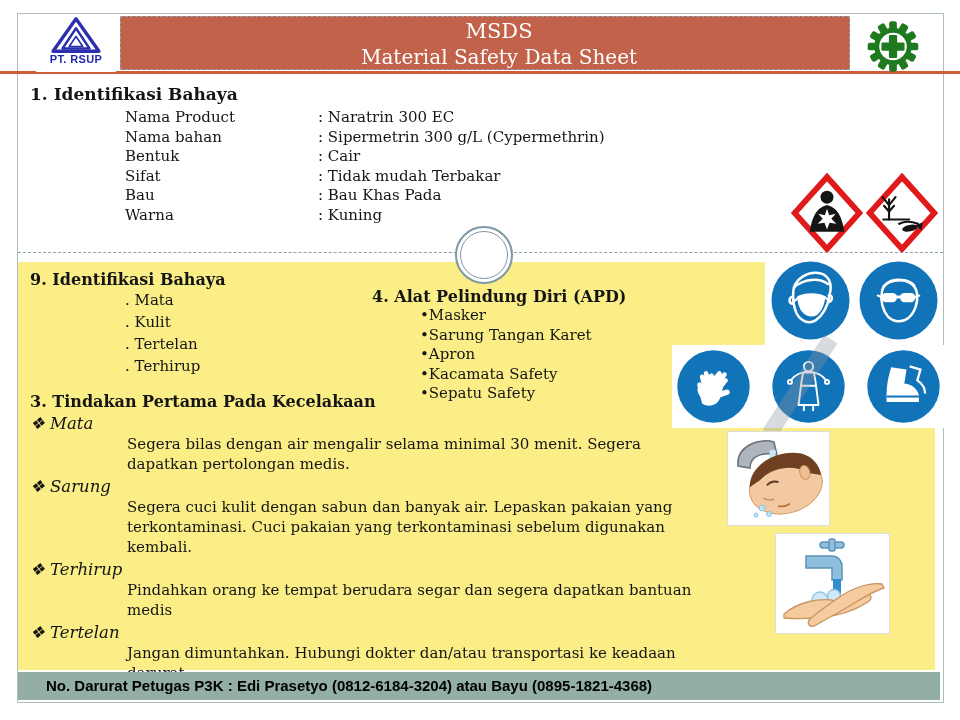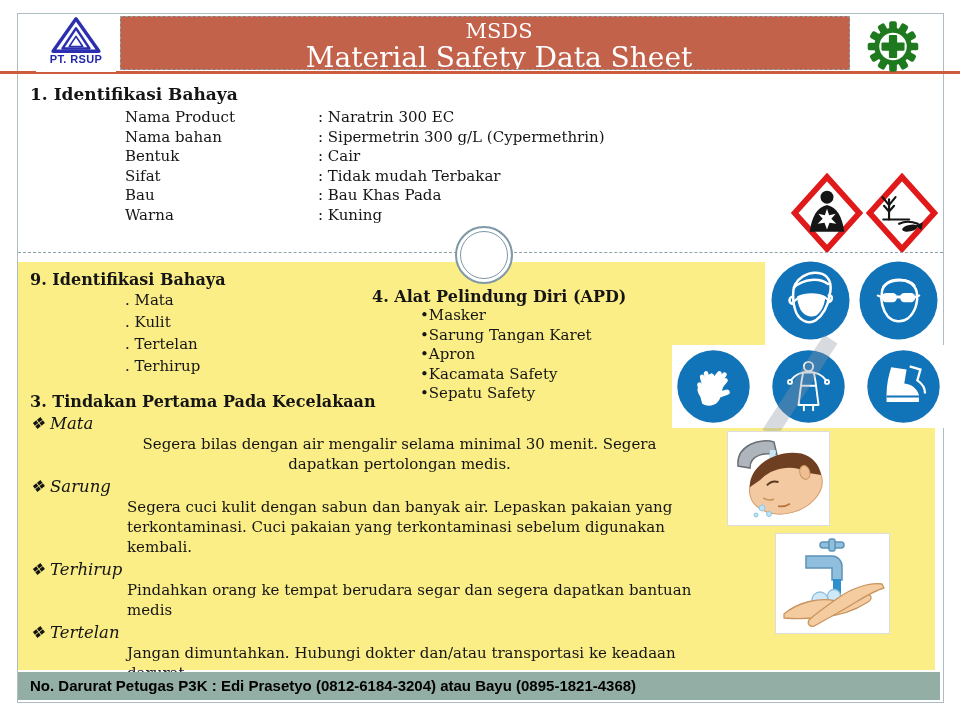--- a/index.html
+++ b/index.html
@@ -8,21 +8,21 @@
   .frame{position:absolute;left:17px;top:13px;width:925px;height:688px;border:1px solid #AEBDC2;}
   .red-line{position:absolute;left:0;top:71px;width:960px;height:3px;background:#CD5B3C;}
 
   .logo{position:absolute;left:36px;top:16px;width:80px;height:56px;background:#fff;text-align:center;}
   .logo svg{width:54px;height:38px;display:block;margin:0 auto;}
   .logo-text{font-family:"Liberation Sans",sans-serif;font-weight:700;font-size:11px;color:#2228AC;letter-spacing:.4px;margin-top:-1px;}
 
   .header-bar{position:absolute;left:120px;top:16px;width:700px;height:52px;background:#C3624B;
               border:1px dashed #93A3AA;color:#fff;text-align:center;overflow:hidden;padding-left:28px;}
   .t1{font-size:21px;line-height:25px;margin-top:2px;}
-  .t2{font-size:28px;line-height:27px;}
+  .t2{font-size:20px;line-height:27px;}
 
   .gear{position:absolute;left:862px;top:19px;width:62px;height:55px;}
   .gear svg{width:100%;height:100%;}
 
   .sec1{position:absolute;left:30px;top:84px;}
   .h-main{font-size:17px;font-weight:700;}
   .kv{margin:4px 0 0 95px;font-size:15px;line-height:19.5px;}
   .kv .k{display:inline-block;width:193px;}
 
   .ghs{position:absolute;left:791px;top:173px;display:flex;gap:3px;}
@@ -39,39 +39,39 @@
   .sec2 .it{margin-left:95px;font-size:15px;line-height:22px;}
   .sec2 .it:first-of-type{margin-top:4px;}
 
   .sec4{position:absolute;left:372px;top:287px;}
   .sec4 .it{margin-left:48px;font-size:15px;line-height:19.5px;}
 
   .sec3{position:absolute;left:30px;top:392px;width:700px;}
   .sec3 .sec-h{margin-bottom:2px;}
   .term{font-size:16.5px;font-weight:400;font-style:italic;margin-top:2px;line-height:21px;}
   .desc{margin-left:97px;font-size:15px;line-height:20px;}
-  .desc.w1{width:545px;text-align:center;}
+  .desc.w1{width:545px;}
   .desc.w2{width:585px;}
 
   .ppe-top{position:absolute;left:765px;top:256px;width:178px;height:89px;background:#fff;
            display:flex;justify-content:center;gap:5px;padding-top:3px;box-sizing:border-box;}
   .ppe-top svg{width:83px;height:83px;}
   .ppe-bottom{position:absolute;left:672px;top:345px;width:273px;height:83px;background:#fff;
            display:flex;justify-content:space-between;align-items:center;padding:0 3px;box-sizing:border-box;}
   .ppe-bottom svg{width:77px;height:77px;}
   .wm{position:absolute;left:120px;top:-15px;width:16px;height:113px;background:rgba(140,148,160,.35);transform:rotate(33deg);}
 
   .img-box{position:absolute;background:#fff;border:1px solid #ddd;}
   .img-eyewash{left:727px;top:431px;width:101px;height:93px;}
   .img-handwash{left:775px;top:533px;width:113px;height:99px;}
   .img-box svg{width:100%;height:100%;display:block;}
 
   .footer{position:absolute;left:18px;top:672px;width:922px;height:28px;background:#93AEA4;
           font-family:"Liberation Sans",sans-serif;font-weight:700;font-size:15px;line-height:28px;
-          color:#000;padding-left:12px;box-sizing:border-box;}
+          color:#000;padding-left:28px;box-sizing:border-box;}
 </style>
 </head>
 <body>
 
 <div class="slide">
   <div class="frame"></div>
   <div class="red-line"></div>
 
   <div class="logo">
     <svg viewBox="0 0 80 56">

